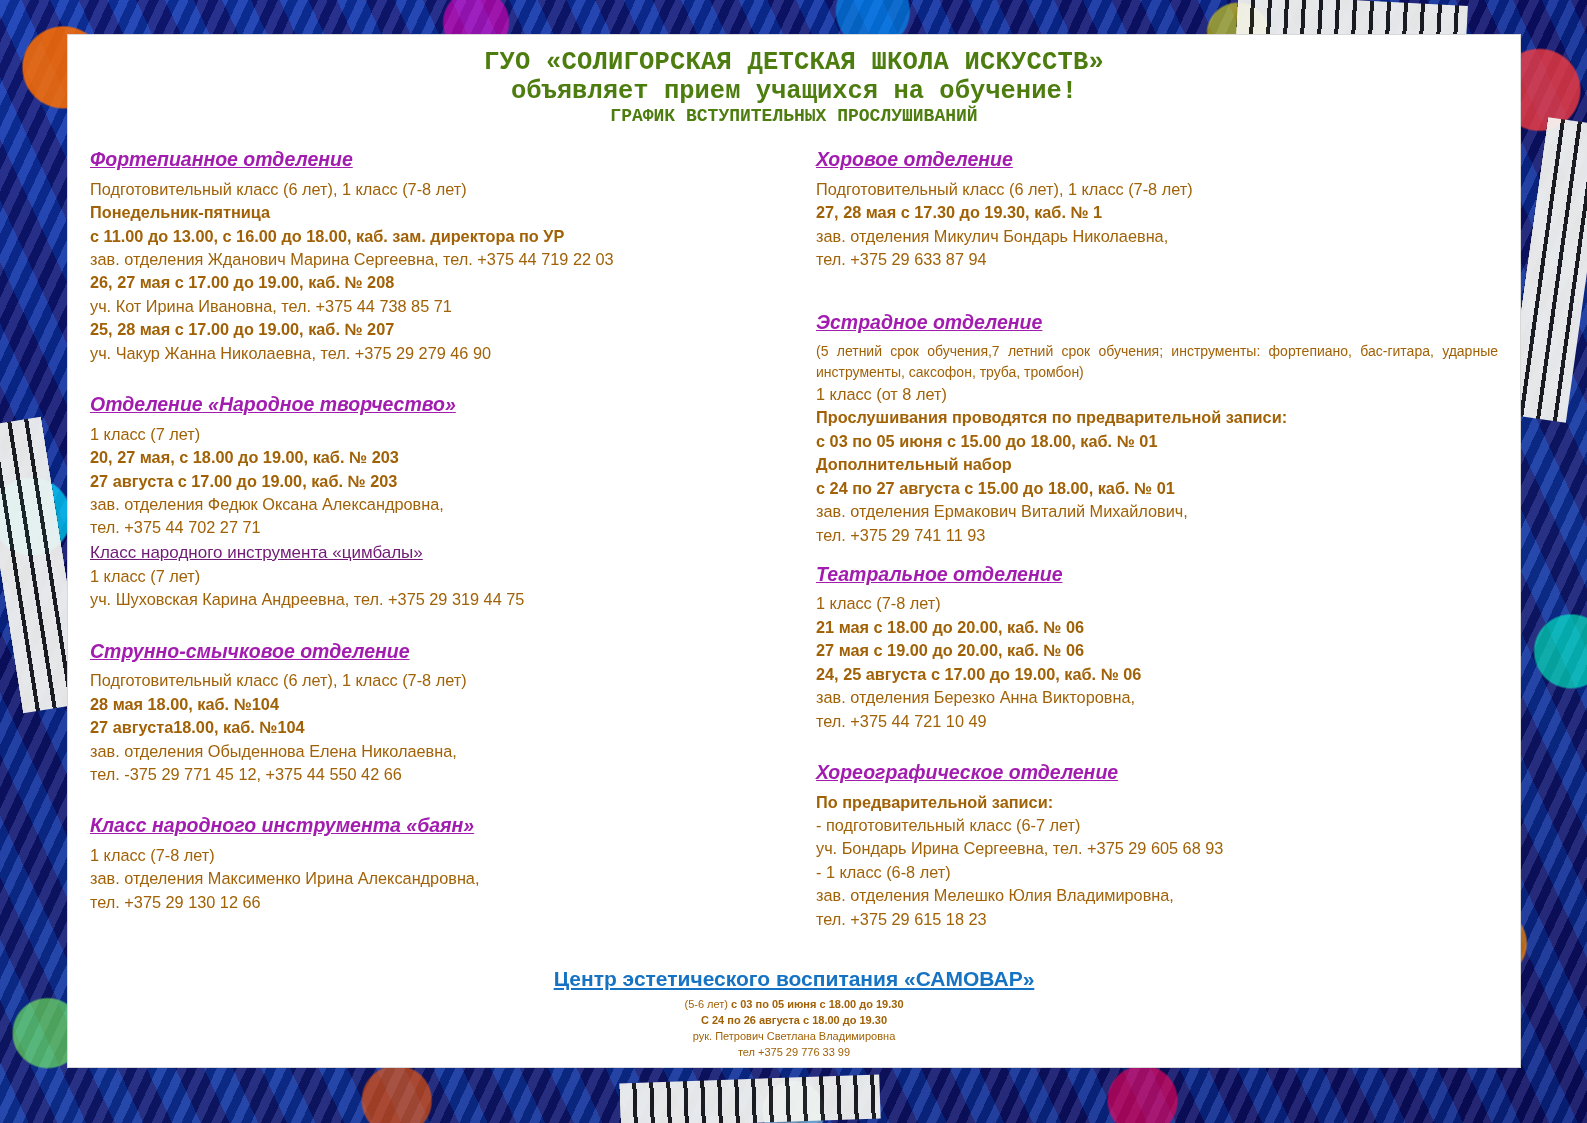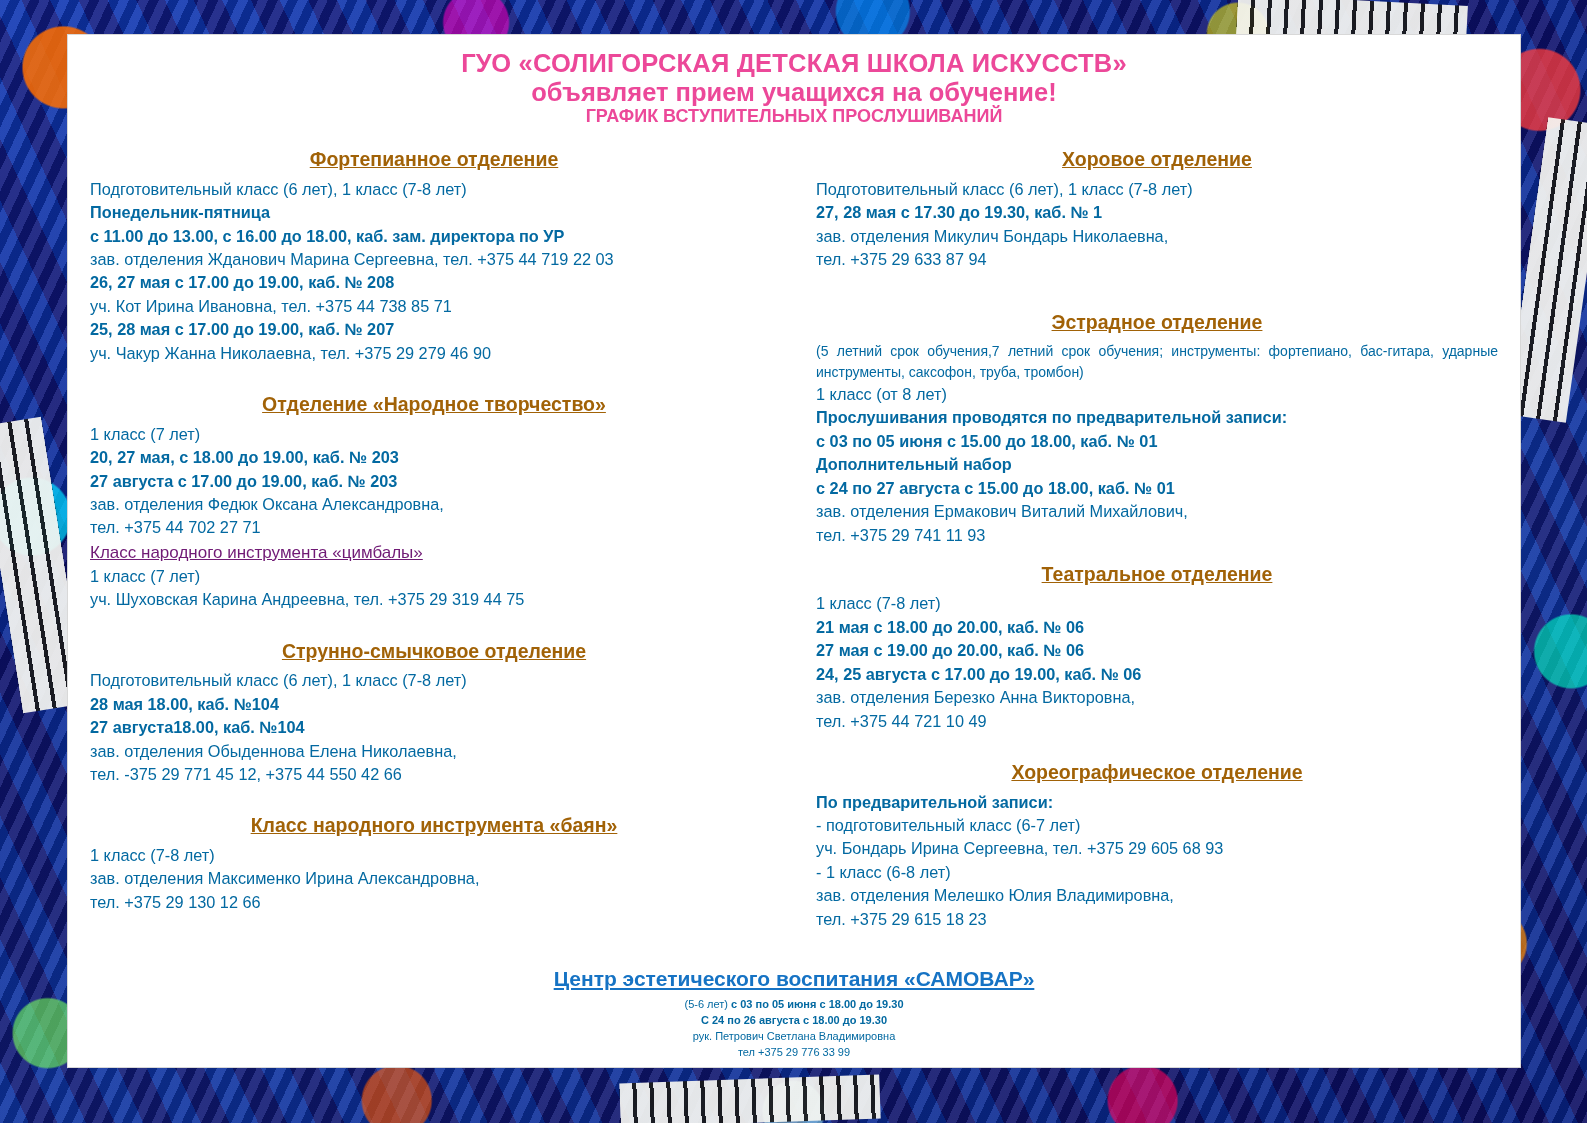--- a/index.html
+++ b/index.html
@@ -59,50 +59,51 @@
     width: 1452px;
     height: 1032px;
     background: #ffffff;
     box-shadow: 0 0 0 1px #d8d8d8;
     box-sizing: border-box;
     padding: 14px 22px 10px 22px;
   }
 
   .title-block { text-align: center; }
   .t1, .t2, .t3 {
-    font-family: Liberation Sans, sans-serif;
+    font-family: Liberation Mono, monospace;
     font-weight: bold;
-    color: #ec4899;
+    color: #4d7c0f;
     line-height: 1.12;
   }
   .t1 { font-size: 25.5px; letter-spacing: 0.2px; }
   .t2 { font-size: 25.5px; }
   .t3 { font-size: 18px; }
 
   #columns {
     display: flex;
     margin-top: 22px;
   }
   .col { box-sizing: border-box; }
   .col.left  { width: 50%; padding-right: 16px; }
   .col.right { width: 50%; padding-left: 22px; }
 
   .section { margin-bottom: 6px; }
   .sec-head {
-    text-align: center;
-    color: #a16207;
+    text-align: left;
+    color: #a21caf;
     font-weight: bold;
     font-size: 19.5px;
     text-decoration: underline;
     margin: 0 0 6px 0;
     line-height: 1.2;
+    font-style: italic;
   }
   .line {
     font-size: 16.3px;
-    color: #0369a1;
+    color: #a16207;
     line-height: 1.44;
     margin: 0;
   }
   .line.b { font-weight: bold; }
   .line.sm {
     font-size: 14px;
     text-align: justify;
     line-height: 1.5;
   }
   .link-head {

